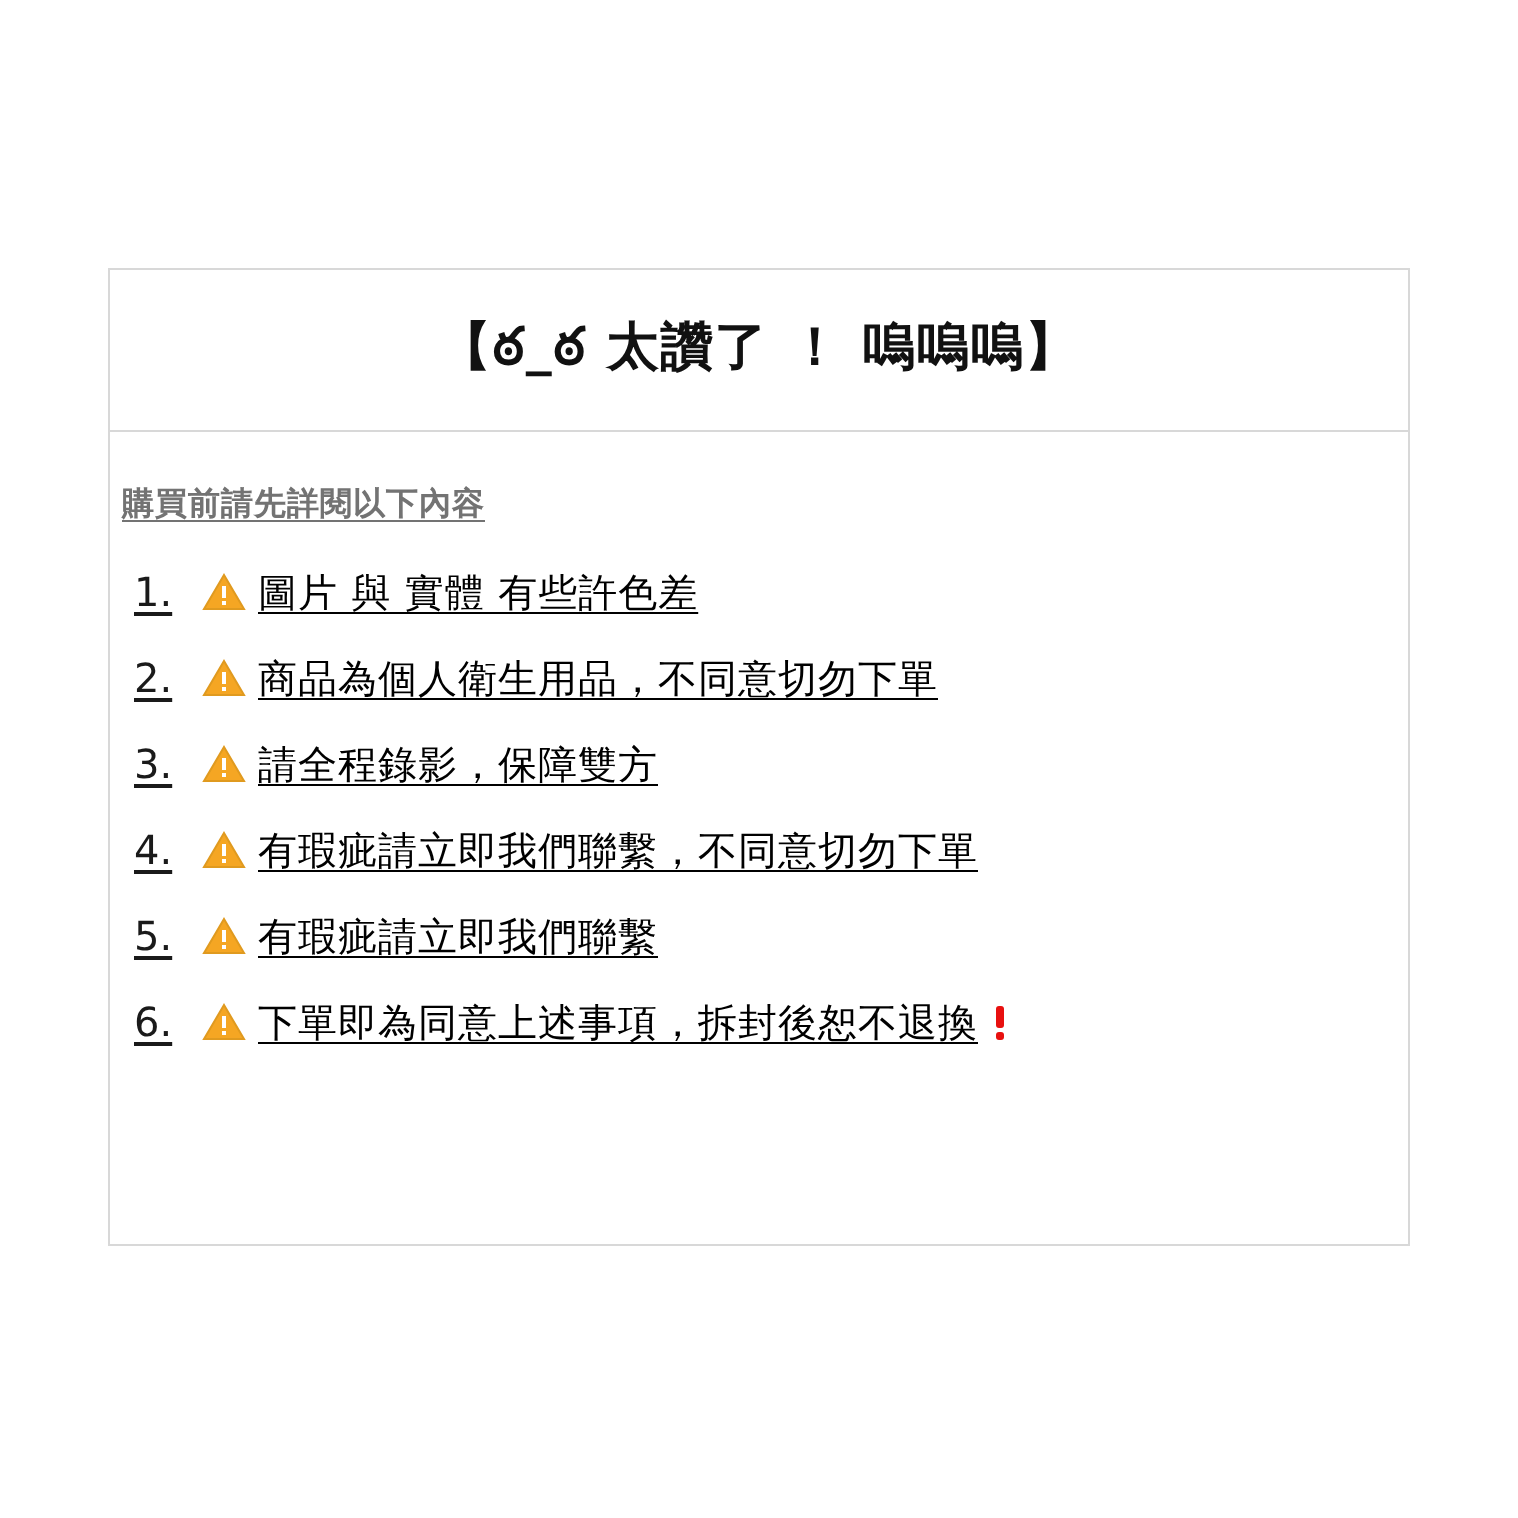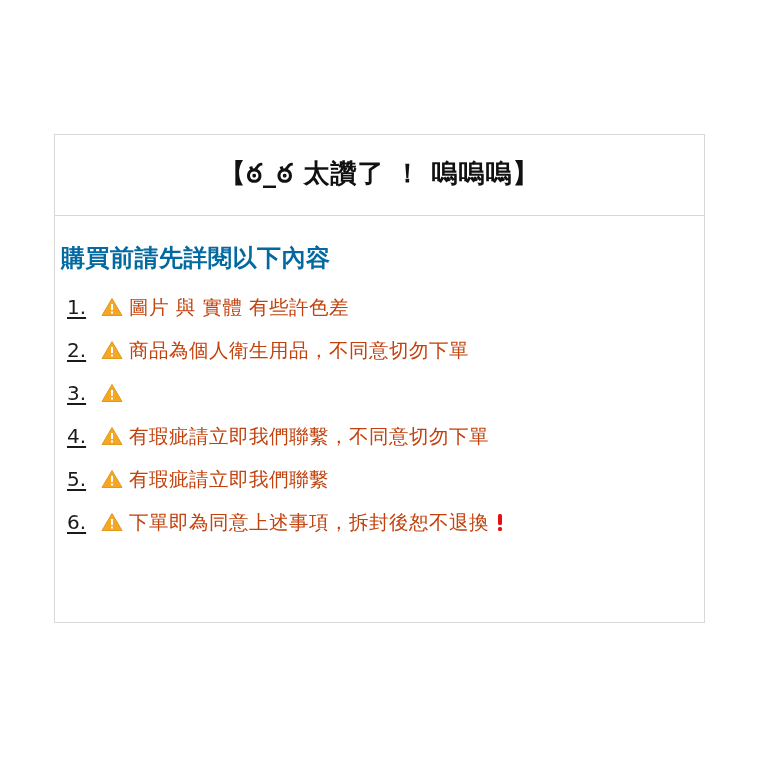--- a/index.html
+++ b/index.html
@@ -48,23 +48,24 @@
   .notice-body {
     padding: 26px 0 0 0;
     box-sizing: border-box;
   }
   .subtitle-row {
     padding-left: 6px;
     margin-bottom: 18px;
   }
   .subtitle {
     display: inline-block;
-    font-size: 24px;
+    font-size: 16px;
     font-weight: bold;
-    color: #0369a1;
+    color: #737373;
+    text-decoration: underline;
     text-underline-offset: 3px;
     letter-spacing: 0.5px;
   }
   .rule-list {
     list-style: none;
     margin: 0;
     padding: 0;
   }
   .rule-item {
     display: flex;
@@ -86,22 +87,23 @@
     flex: 0 0 auto;
     width: 22px;
     height: 20px;
     margin-right: 6px;
     position: relative;
     display: inline-block;
   }
   .warn-icon svg { display: block; }
   .rule-text {
     font-size: 19.5px;
-    color: #c2410c;
+    color: #000000;
     letter-spacing: 0.5px;
+    text-decoration: underline;
     text-underline-offset: 3px;
     white-space: nowrap;
   }
   .excl-icon {
     display: inline-block;
     width: 14px;
     height: 20px;
     margin-left: 4px;
     vertical-align: -3px;
   }
@@ -150,20 +152,21 @@
 
         <li class="rule-item">
           <span class="rule-num">3.</span>
           <span class="warn-icon">
             <svg width="22" height="20" viewBox="0 0 22 20">
               <path d="M11 1.5 L21 18.5 L1 18.5 Z" fill="#f5a623" stroke="#e09a1f" stroke-width="1"></path>
               <rect x="10" y="7" width="2" height="6" fill="#ffffff"></rect>
               <rect x="10" y="14.5" width="2" height="2" fill="#ffffff"></rect>
             </svg>
           </span>
+          <span class="rule-text">請全程錄影，保障雙方</span>
         </li>
 
         <li class="rule-item">
           <span class="rule-num">4.</span>
           <span class="warn-icon">
             <svg width="22" height="20" viewBox="0 0 22 20">
               <path d="M11 1.5 L21 18.5 L1 18.5 Z" fill="#f5a623" stroke="#e09a1f" stroke-width="1"></path>
               <rect x="10" y="7" width="2" height="6" fill="#ffffff"></rect>
               <rect x="10" y="14.5" width="2" height="2" fill="#ffffff"></rect>
             </svg>

